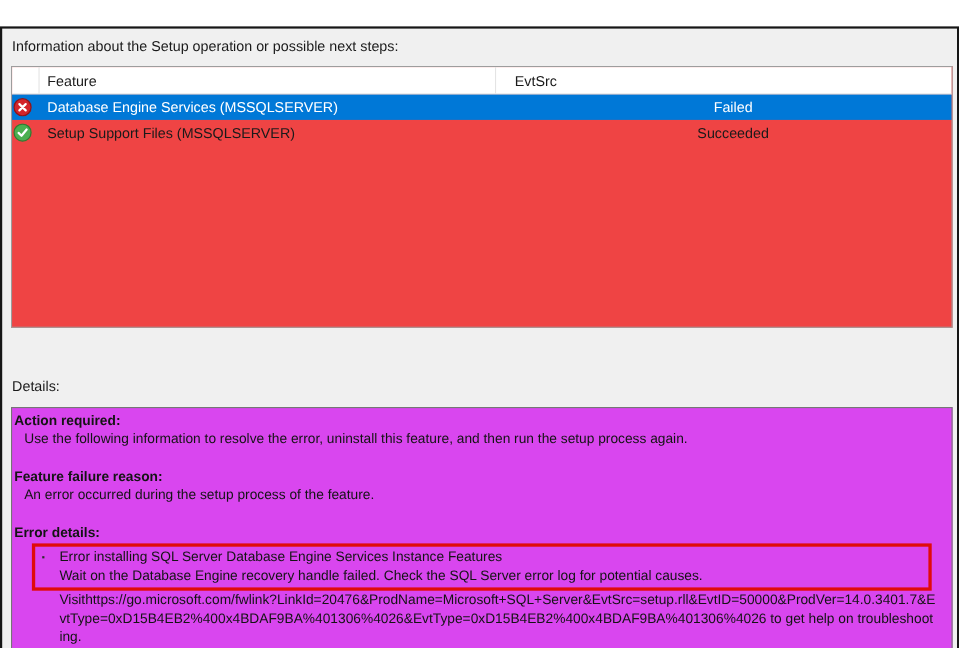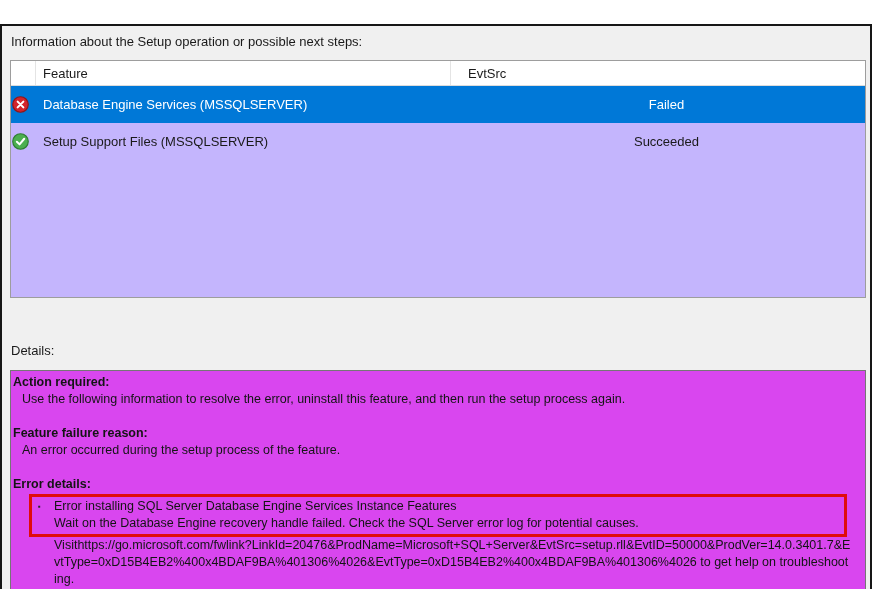--- a/index.html
+++ b/index.html
@@ -10,32 +10,32 @@
     background:#f0f0f0; border:2px solid #161616; overflow:hidden;
     color:#1a1a1a;
     margin-top:24px;
   }
 
   .info-label { position:absolute; left:9px; top:8px; font-size:13px; }
 
   
   .listview {
     position:absolute; left:8px; top:34px; width:856px; height:238px;
-    background:#c4b5fd; border:1px solid #9d9d9d;
+    background:#ef4444; border:1px solid #9d9d9d;
   }
   .lv-header {
     display:flex; align-items:center; height:25px; background:#ffffff;
     border-bottom:1px solid #dcdcdc; font-size:13px; color:#1a1a1a;
   }
   .lv-header .col-icon   { width:25px; height:100%; border-right:1px solid #e4e4e4; }
   .lv-header .col-feature{ width:415px; height:100%; display:flex; align-items:center;
                            padding-left:7px; border-right:1px solid #e4e4e4; }
   .lv-header .col-status { flex:1; height:100%; display:flex; align-items:center; padding-left:17px; }
 
-  .lv-row { display:flex; align-items:center; height:37px; font-size:13px; }
+  .lv-row { display:flex; align-items:center; height:23px; font-size:13px; }
   .lv-row .col-icon    { width:25px; display:flex; align-items:center; padding-left:1px; }
   .lv-row .col-feature { width:415px; padding-left:7px; white-space:nowrap; overflow:hidden; }
   .lv-row .col-status  { flex:1; padding-left:17px;text-align:center; }
   .lv-row.selected { color:#ffffff; }
 
   
   .details-label { position:absolute; left:9px; top:317px; font-size:13px; }
 
   .details-panel {
     position:absolute; left:8px; top:344px; width:856px; height:241px;

